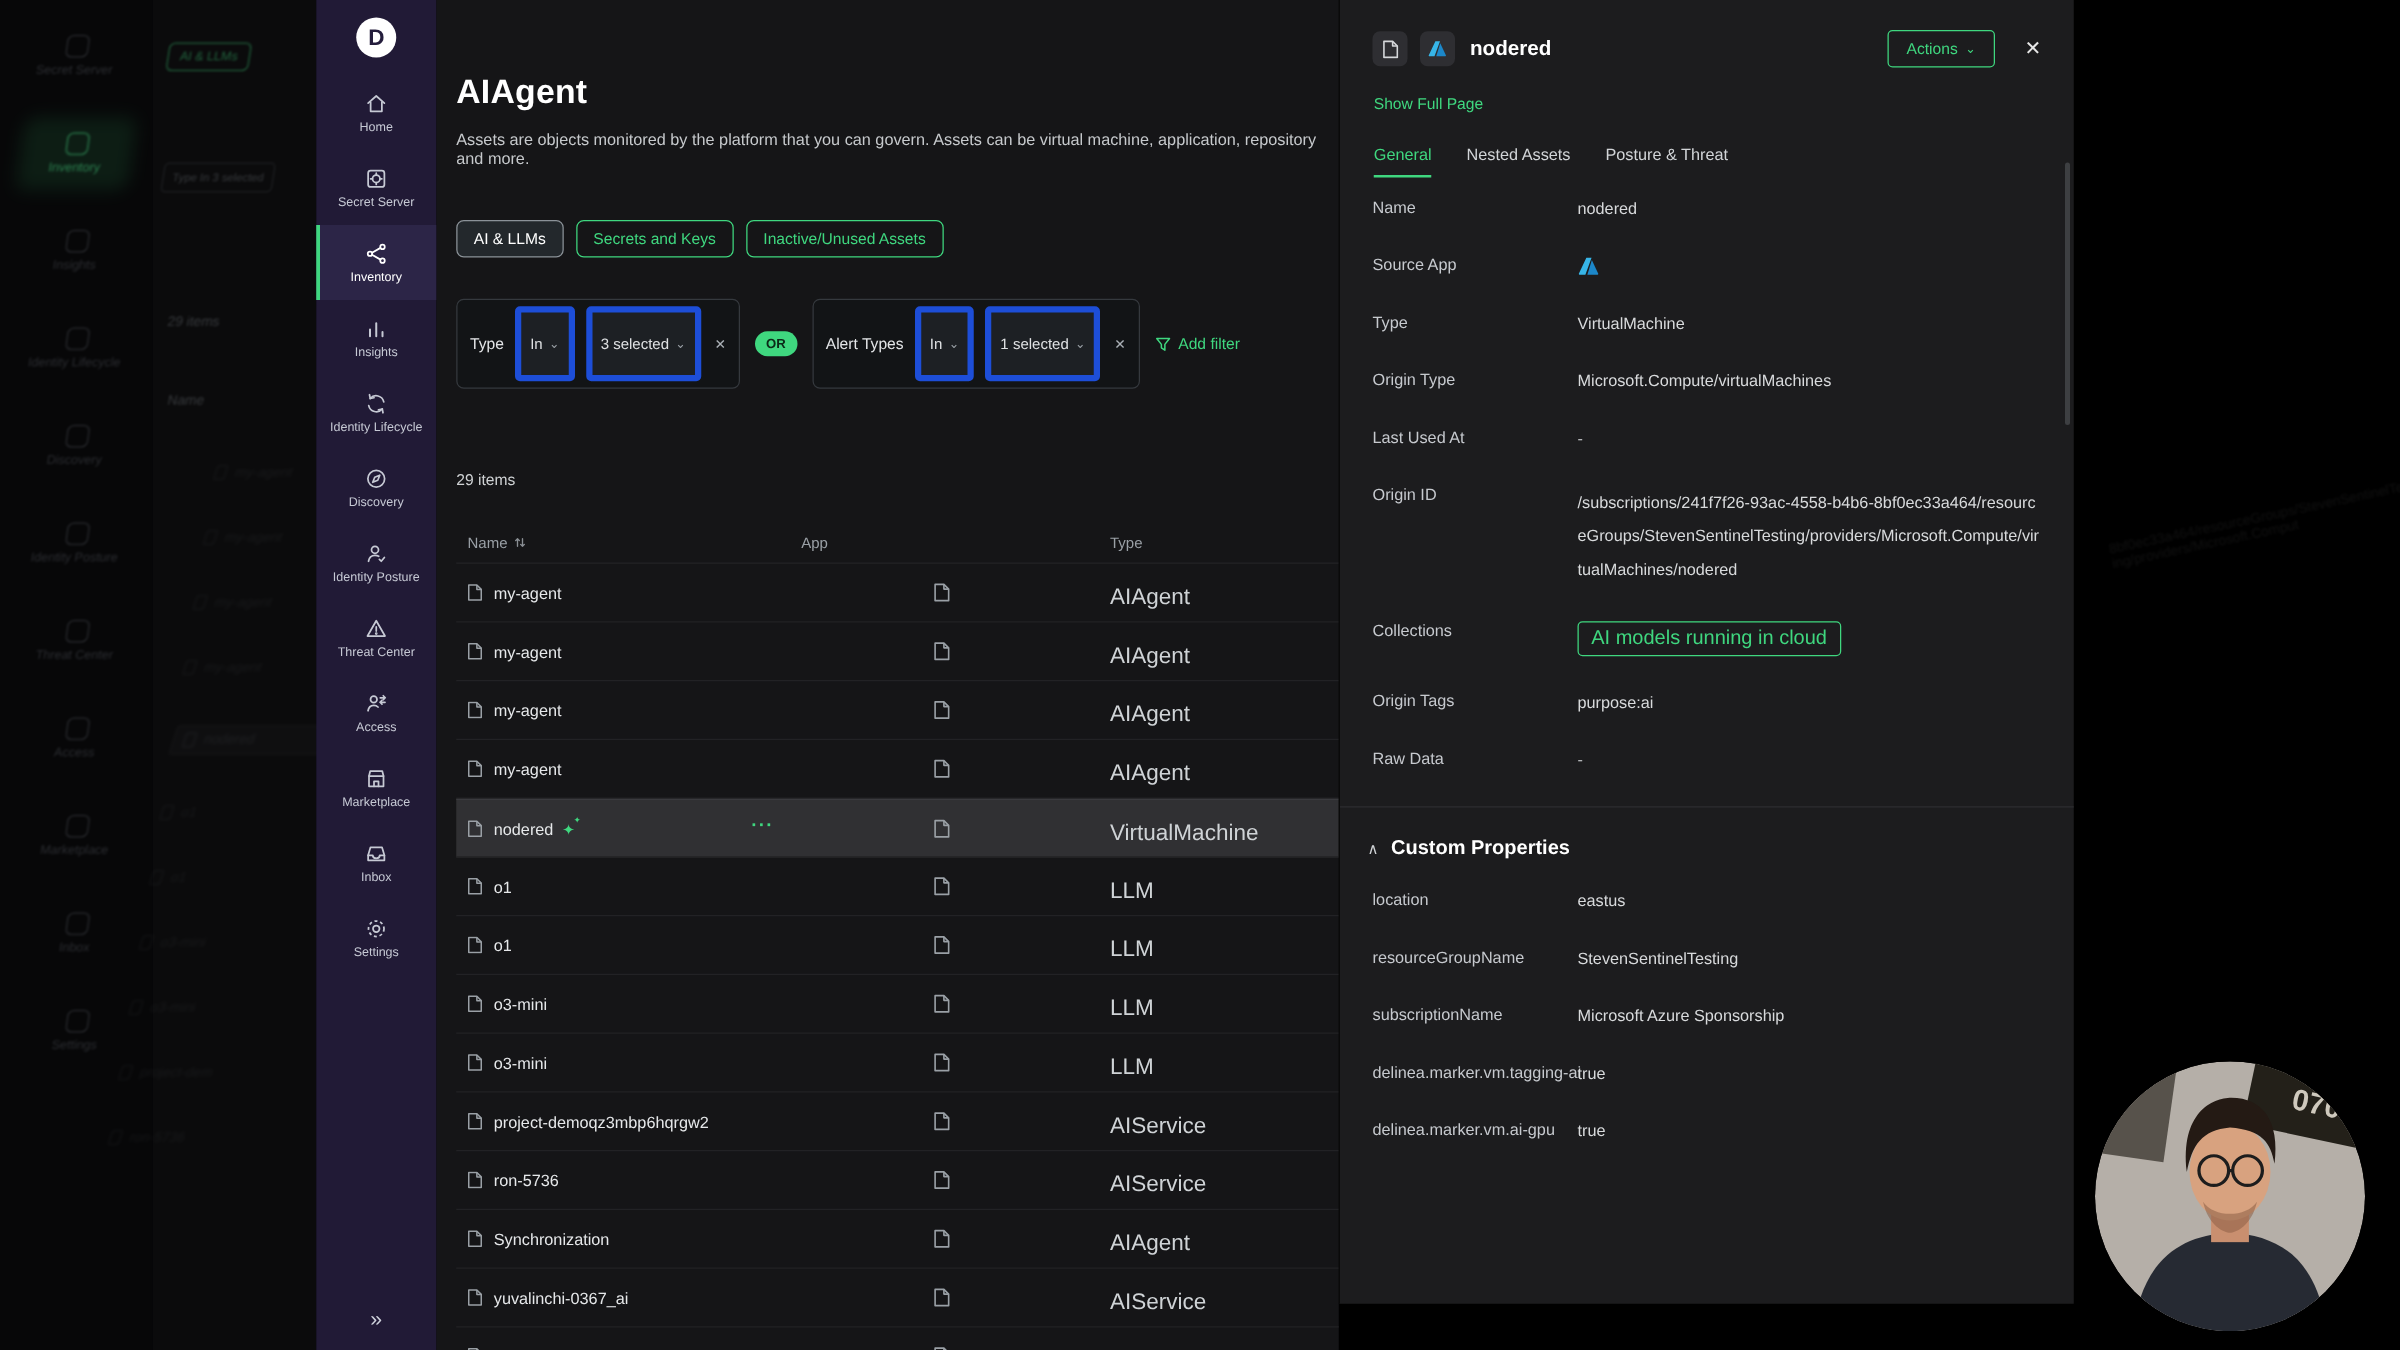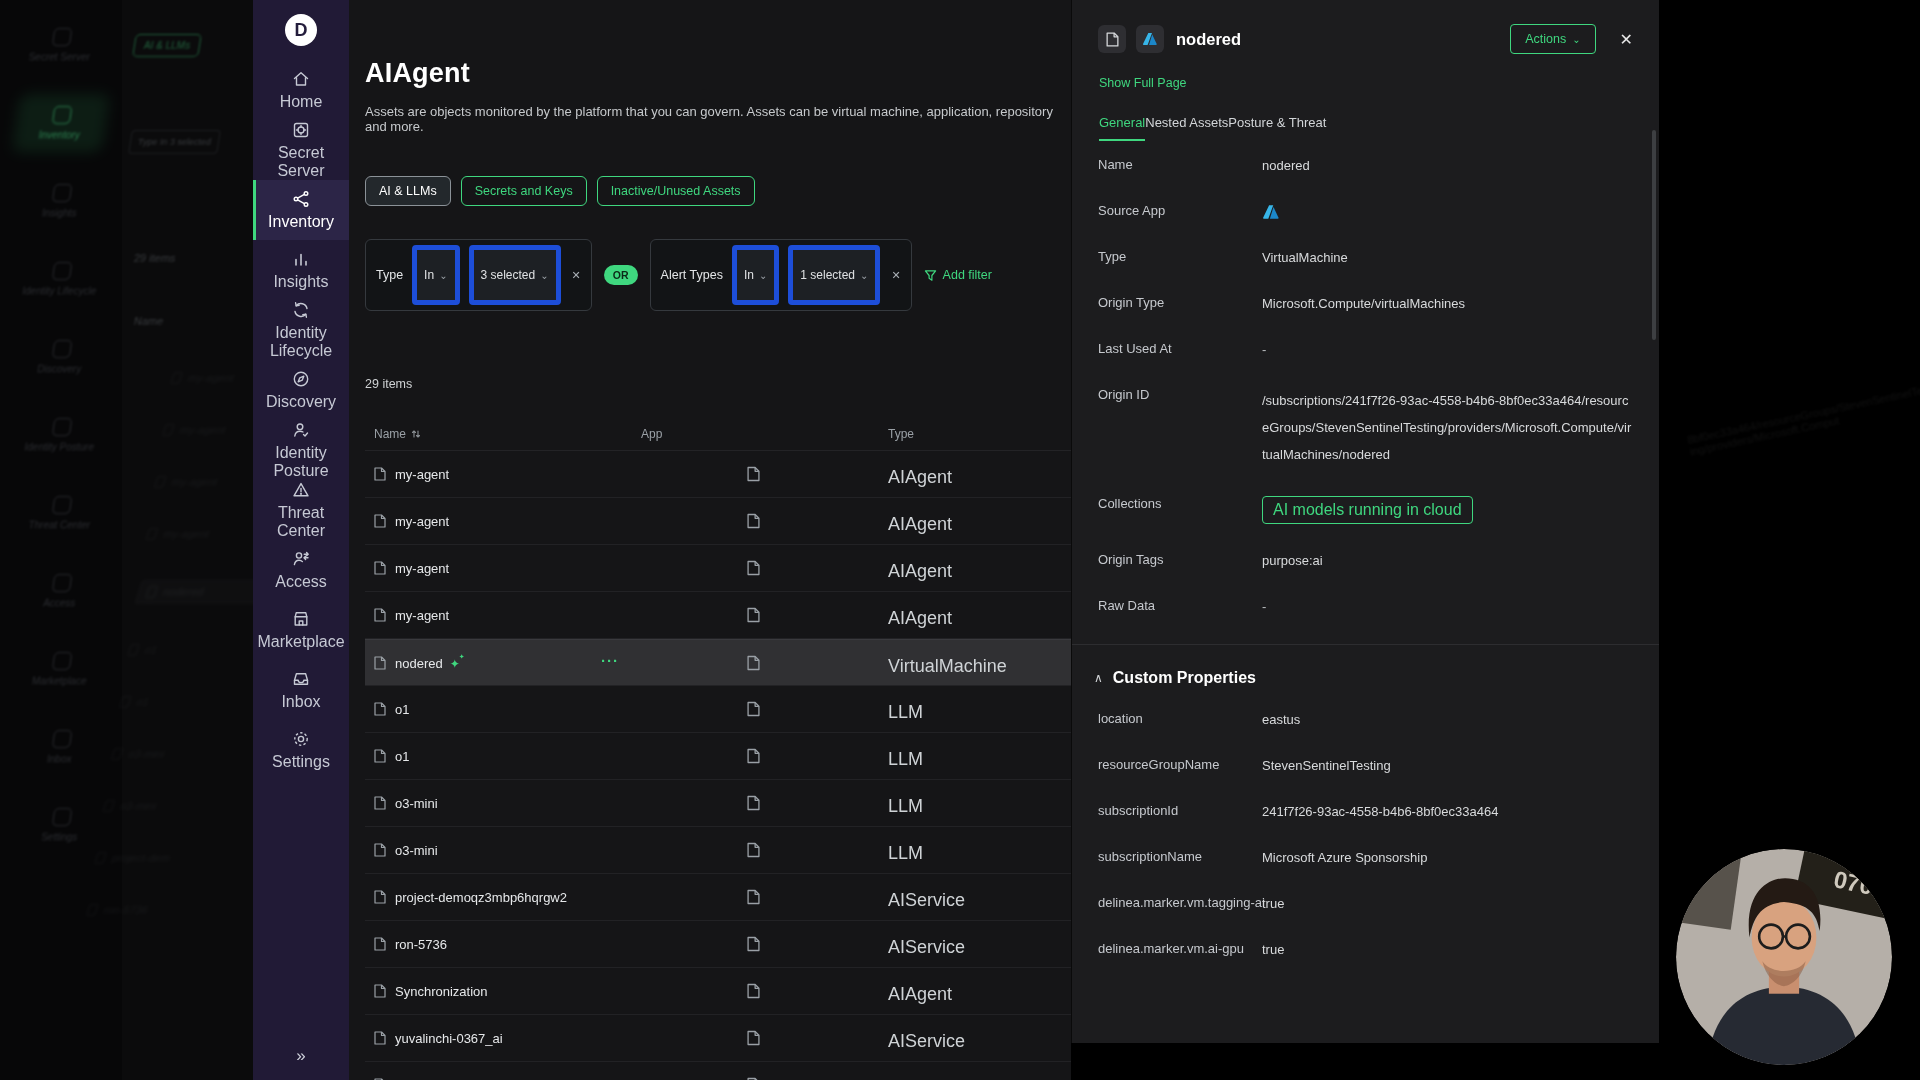--- a/index.html
+++ b/index.html
@@ -39,21 +39,21 @@
   .gecho{position:absolute;left:1686px;top:408px;width:250px;font-size:11px;color:#fff;opacity:.06;
          transform:rotate(-12deg);filter:blur(1px);word-break:break-all}
 
   
   .sidebar{position:absolute;left:253px;top:0;width:96px;height:100%;background:var(--side);z-index:3}
   .logo{width:32px;height:32px;border-radius:50%;background:#fff;color:#241d3c;font-weight:bold;font-size:18px;
         display:flex;align-items:center;justify-content:center;margin:14px auto 0}
   .nav{position:absolute;top:60px;left:0;right:0}
   .sitem{height:60px;display:flex;flex-direction:column;align-items:center;justify-content:center;gap:4px;
          color:#c6c9d4;cursor:pointer}
-  .sitem .slabel{font-size:16px;text-align:center;line-height:1.1;max-width:92px}
+  .sitem .slabel{font-size:10px;text-align:center;line-height:1.1;max-width:92px}
   .sitem .sicon{display:flex;color:#c6c9d4}
   .sitem.active{background:var(--side-active);box-shadow:inset 3px 0 0 var(--acc);color:#fff}
   .sitem.active .sicon{color:#fff}
   .collapse{position:absolute;bottom:14px;left:0;right:0;text-align:center;color:#cfd2dc;font-size:17px;cursor:pointer}
 
   
   .main{position:absolute;left:349px;top:0;width:722px;height:100%;background:var(--main);z-index:2}
   .main-inner{padding:58px 0 0 16px}
   .page-title{font-size:27px;font-weight:600;color:#fff;letter-spacing:.2px}
   .page-desc{margin-top:15px;font-size:13px;color:#c6c9cc}
@@ -93,21 +93,21 @@
           border-left:1px solid #0a0a0a;z-index:4}
   .dhead{display:flex;align-items:center;gap:10px;padding:24px 26px 0 26px}
   .badge{width:28px;height:28px;border-radius:6px;background:#2e2e32;display:flex;align-items:center;justify-content:center;flex:none}
   .dtitle{font-size:16.5px;font-weight:600;color:#fff;margin-left:2px}
   .dspacer{flex:1}
   .actions-btn{border:1px solid var(--acc);color:var(--acc);font-size:12.5px;border-radius:4px;
                padding:7px 14px;background:transparent;cursor:pointer;display:flex;align-items:center;gap:6px}
   .actions-btn::after{content:"⌄";font-size:10px}
   .dclose{color:#e8e8e8;font-size:16px;cursor:pointer;margin-left:14px}
   .showfull{margin:22px 0 0 27px;color:var(--acc);font-size:12.5px;cursor:pointer;display:inline-block}
-  .dtabs{display:flex;margin:24px 0 0 27px}
+  .dtabs{display:flex;gap:28px;margin:24px 0 0 27px}
   .dtab{font-size:13px;color:#d2d5d8;padding-bottom:9px;cursor:pointer}
   .dtab.on{color:var(--acc);border-bottom:2px solid var(--acc)}
   .dfields{margin-top:16px}
   .frow{display:flex;padding:0 26px;margin-bottom:28px;align-items:flex-start}
   .flabel{width:164px;flex:none;color:#c6c9ce;font-size:13px;white-space:nowrap}
   .fvalue{flex:1;color:#d8dadc;font-size:13px;word-break:break-all;line-height:18px}
   .fvalue.long{line-height:27px}
   .fvalue.dim{color:#b9bcbf}
   .cchip{display:inline-block;border:1px solid var(--acc);color:var(--acc);font-size:16px;border-radius:4px;
          padding:4px 10px;cursor:pointer}
@@ -822,24 +822,20 @@
         <div class="frow">
           <div class="flabel">location</div>
           <div class="fvalue">eastus</div>
         </div>
 
         <div class="frow">
           <div class="flabel">resourceGroupName</div>
           <div class="fvalue">StevenSentinelTesting</div>
         </div>
 
-        <div class="frow">
-          <div class="flabel">subscriptionId</div>
-          <div class="fvalue">241f7f26-93ac-4558-b4b6-8bf0ec33a464</div>
-        </div>
 
         <div class="frow">
           <div class="flabel">subscriptionName</div>
           <div class="fvalue">Microsoft Azure Sponsorship</div>
         </div>
 
         <div class="frow">
           <div class="flabel">delinea.marker.vm.tagging-ai</div>
           <div class="fvalue">true</div>
         </div>

